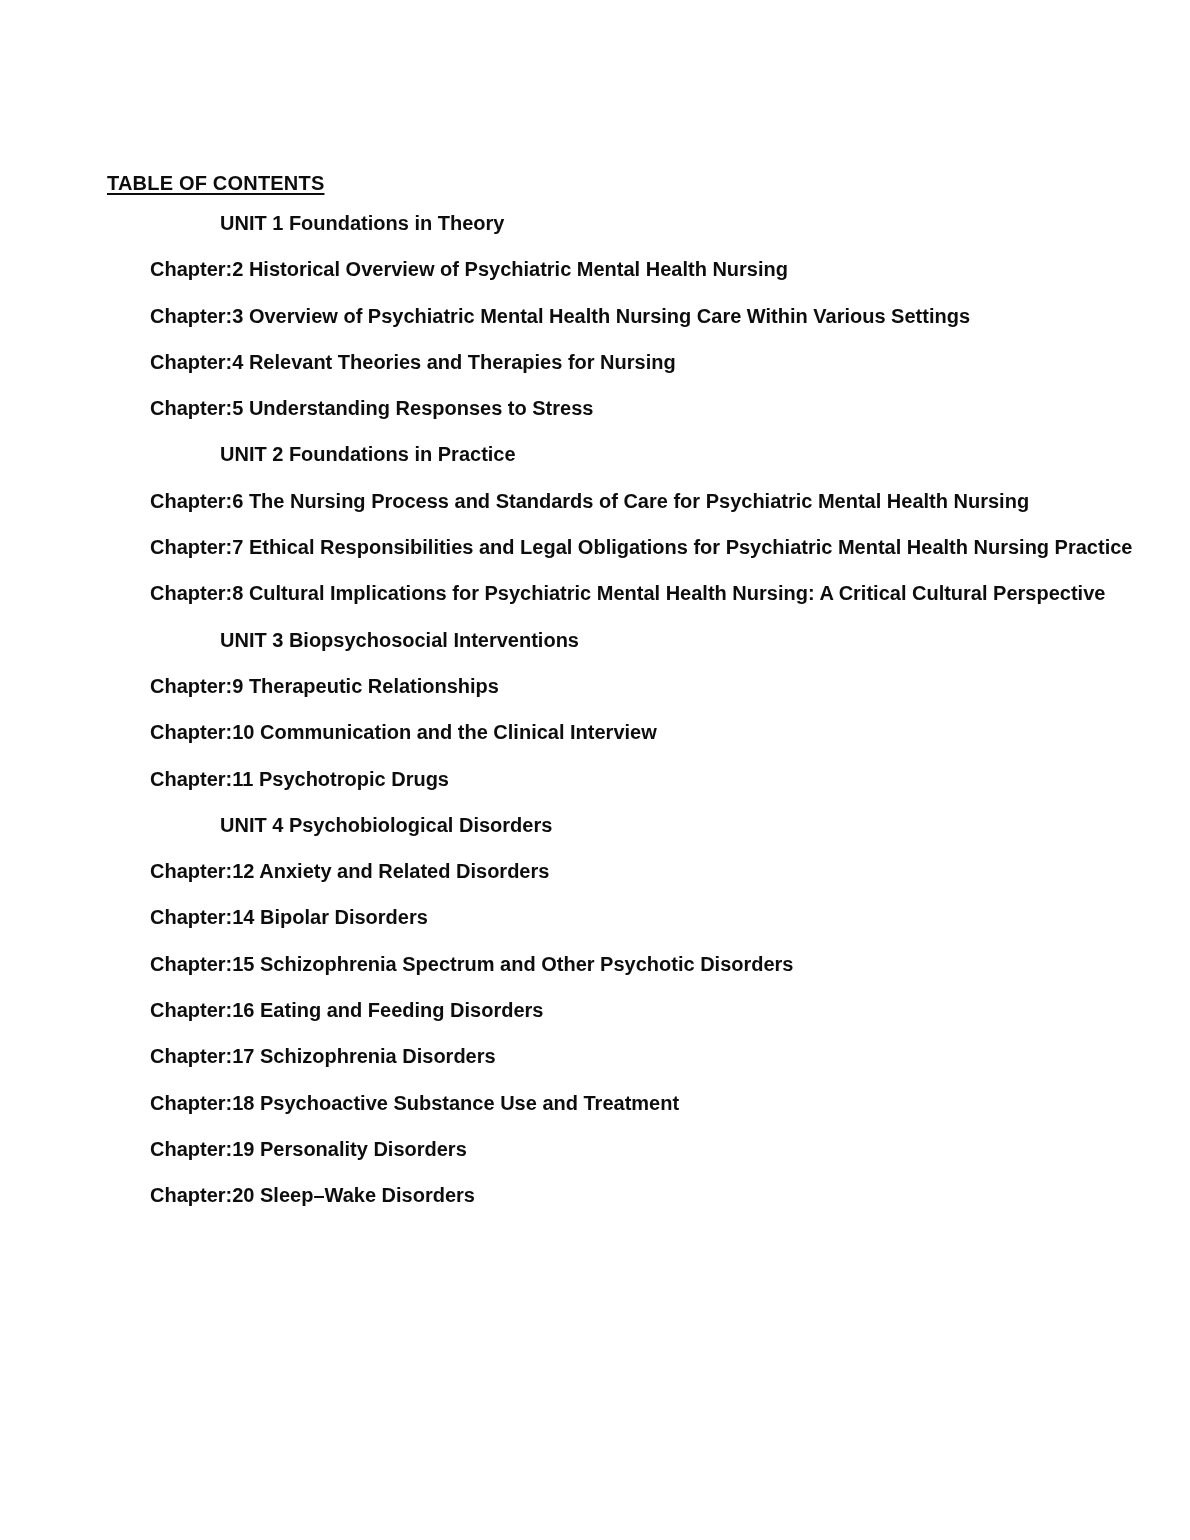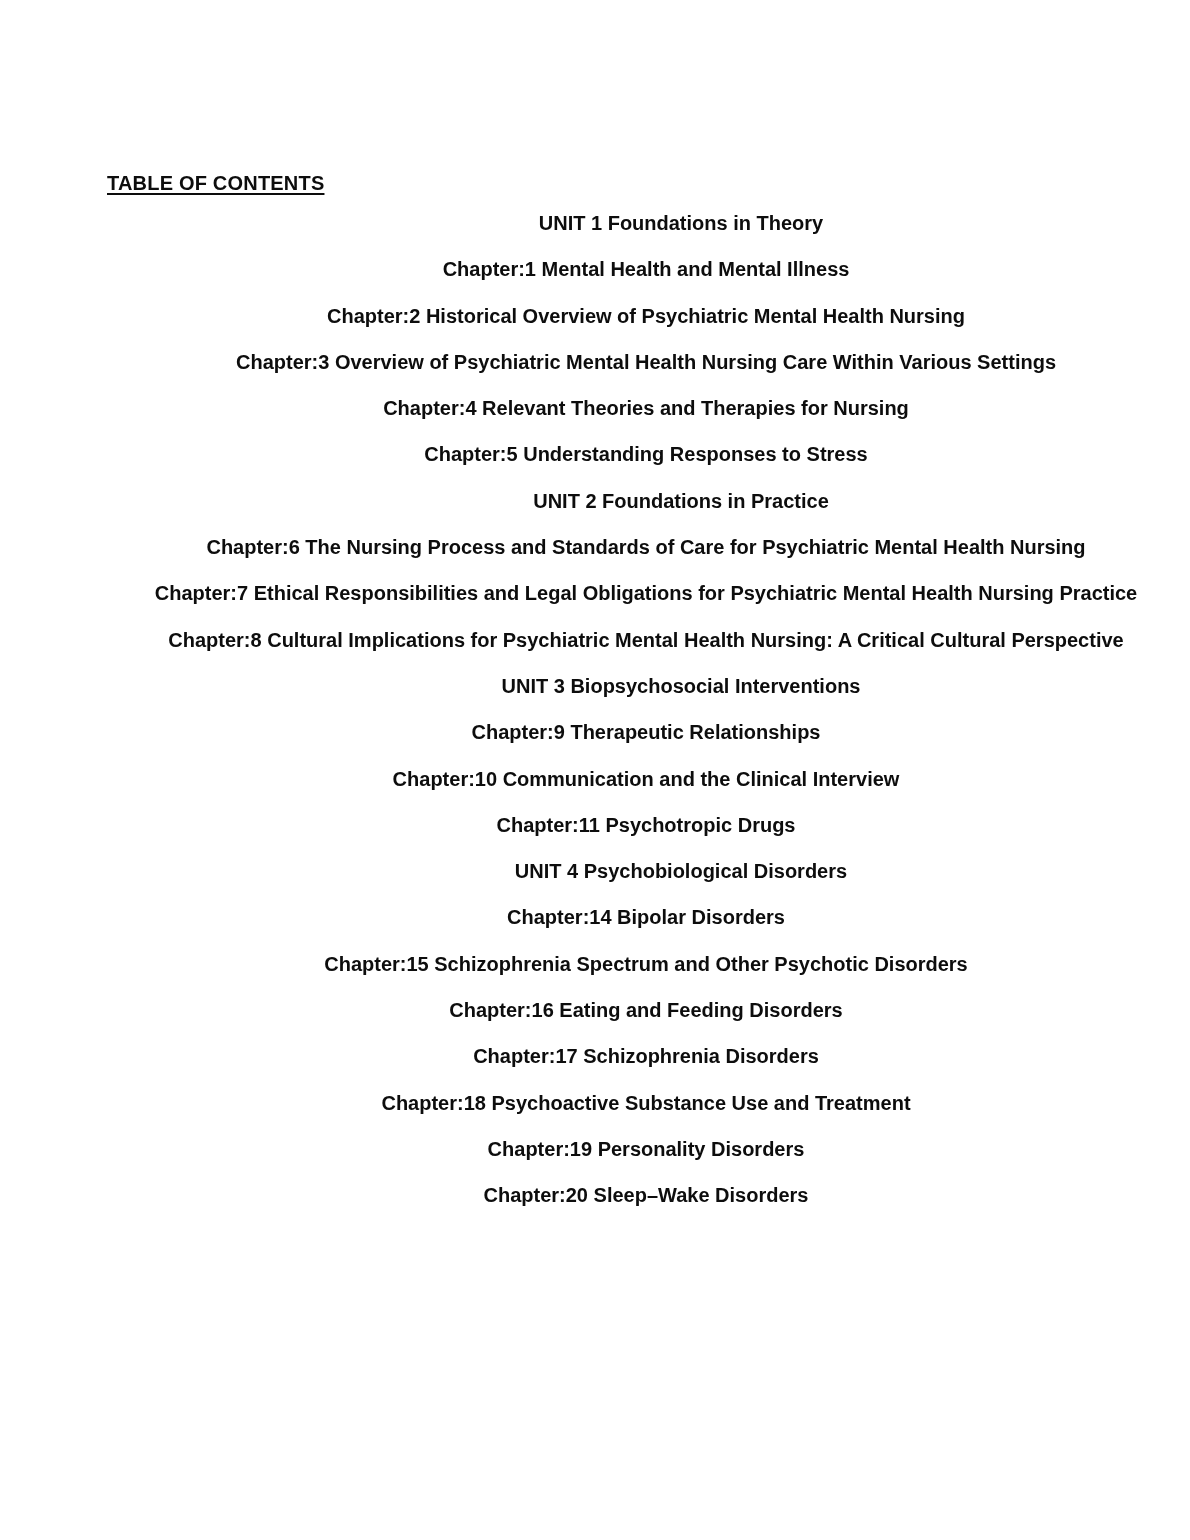--- a/index.html
+++ b/index.html
@@ -41,52 +41,51 @@
     letter-spacing: 0.2px;
   }
   .entries {
     line-height: 46.3px;
   }
   .entry {
     margin: 0;
     font-size: 20px;
     font-weight: bold;
     line-height: 46.3px;
-    text-align: center;
   }
   .entry.chapter {
     margin-left: 43px;
     max-width: 1000px;
   }
   .entry.unit {
     margin-left: 113px;
   }
 </style>
 </head>
 <body>
 
 <div class="page">
   <div class="toc">
     <h1 class="toc-title">TABLE OF CONTENTS</h1>
     <div class="entries">
       <p class="entry unit">UNIT 1 Foundations in Theory</p>
-      <p class="entry chapter">Chapter:1 Mental Health and Mental Illness</p>
       <p class="entry chapter">Chapter:2 Historical Overview of Psychiatric Mental Health Nursing</p>
       <p class="entry chapter">Chapter:3 Overview of Psychiatric Mental Health Nursing Care Within Various Settings</p>
       <p class="entry chapter">Chapter:4 Relevant Theories and Therapies for Nursing</p>
       <p class="entry chapter">Chapter:5 Understanding Responses to Stress</p>
       <p class="entry unit">UNIT 2 Foundations in Practice</p>
       <p class="entry chapter">Chapter:6 The Nursing Process and Standards of Care for Psychiatric Mental Health Nursing</p>
       <p class="entry chapter">Chapter:7 Ethical Responsibilities and Legal Obligations for Psychiatric Mental Health Nursing Practice</p>
       <p class="entry chapter">Chapter:8 Cultural Implications for Psychiatric Mental Health Nursing: A Critical Cultural Perspective</p>
       <p class="entry unit">UNIT 3 Biopsychosocial Interventions</p>
       <p class="entry chapter">Chapter:9 Therapeutic Relationships</p>
       <p class="entry chapter">Chapter:10 Communication and the Clinical Interview</p>
       <p class="entry chapter">Chapter:11 Psychotropic Drugs</p>
       <p class="entry unit">UNIT 4 Psychobiological Disorders</p>
+      <p class="entry chapter">Chapter:12 Anxiety and Related Disorders</p>
       <p class="entry chapter">Chapter:14 Bipolar Disorders</p>
       <p class="entry chapter">Chapter:15 Schizophrenia Spectrum and Other Psychotic Disorders</p>
       <p class="entry chapter">Chapter:16 Eating and Feeding Disorders</p>
       <p class="entry chapter">Chapter:17 Schizophrenia Disorders</p>
       <p class="entry chapter">Chapter:18 Psychoactive Substance Use and Treatment</p>
       <p class="entry chapter">Chapter:19 Personality Disorders</p>
       <p class="entry chapter">Chapter:20 Sleep–Wake Disorders</p>
     </div>
   </div>
 </div>

